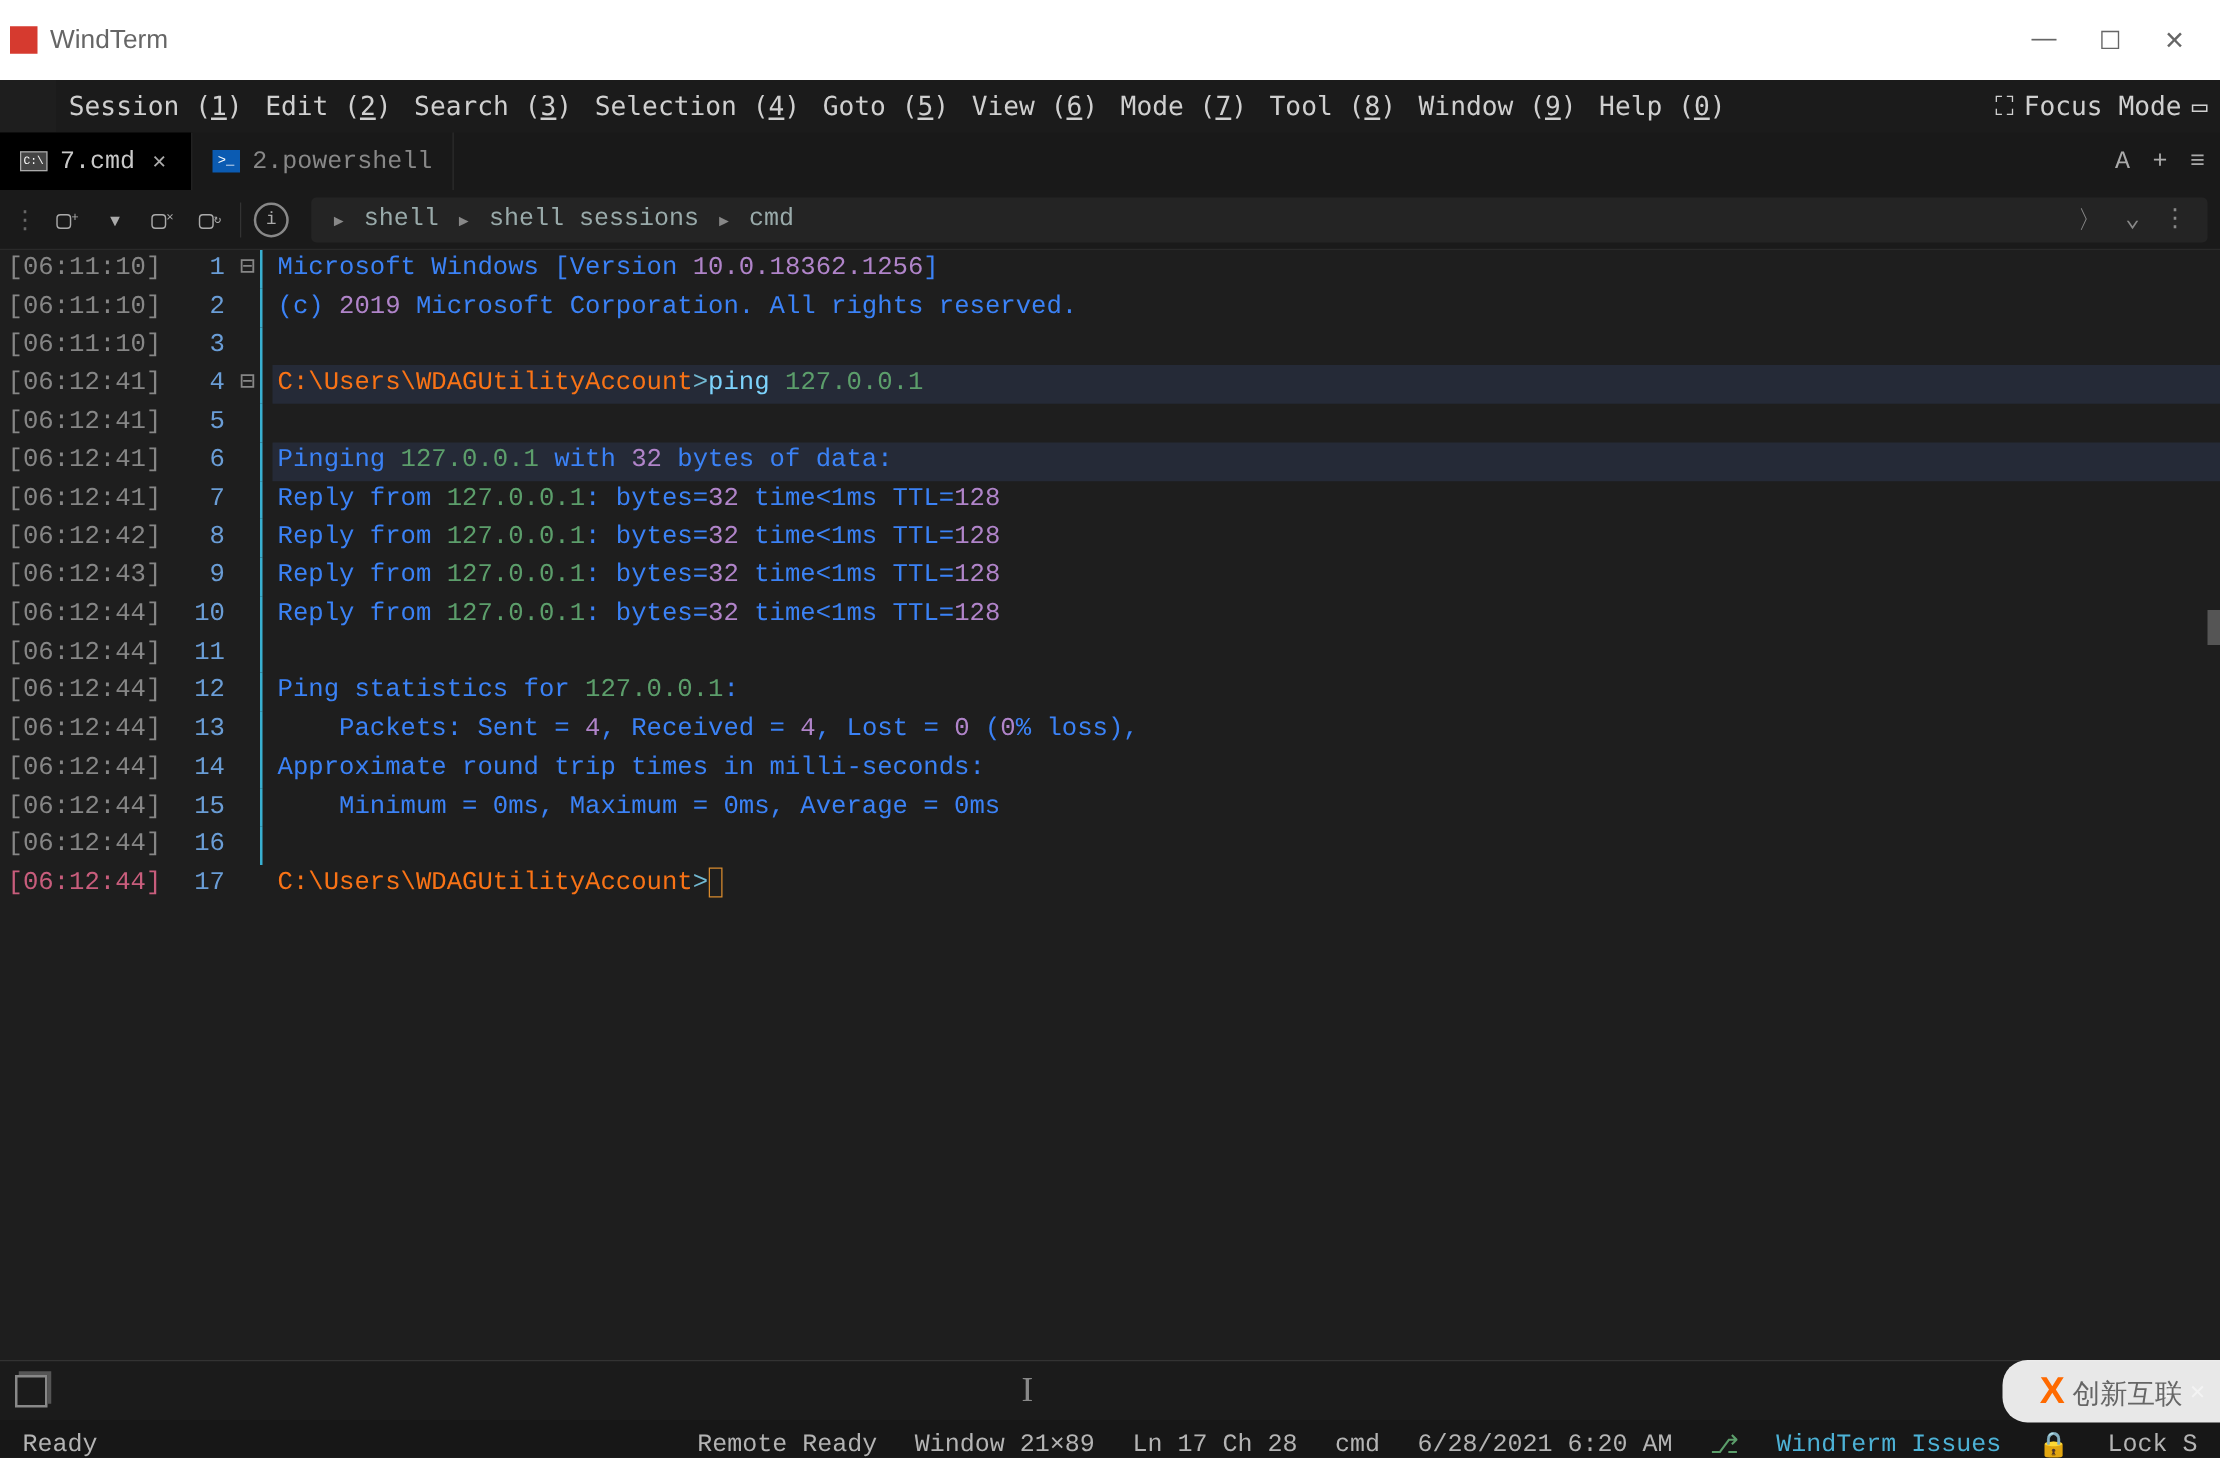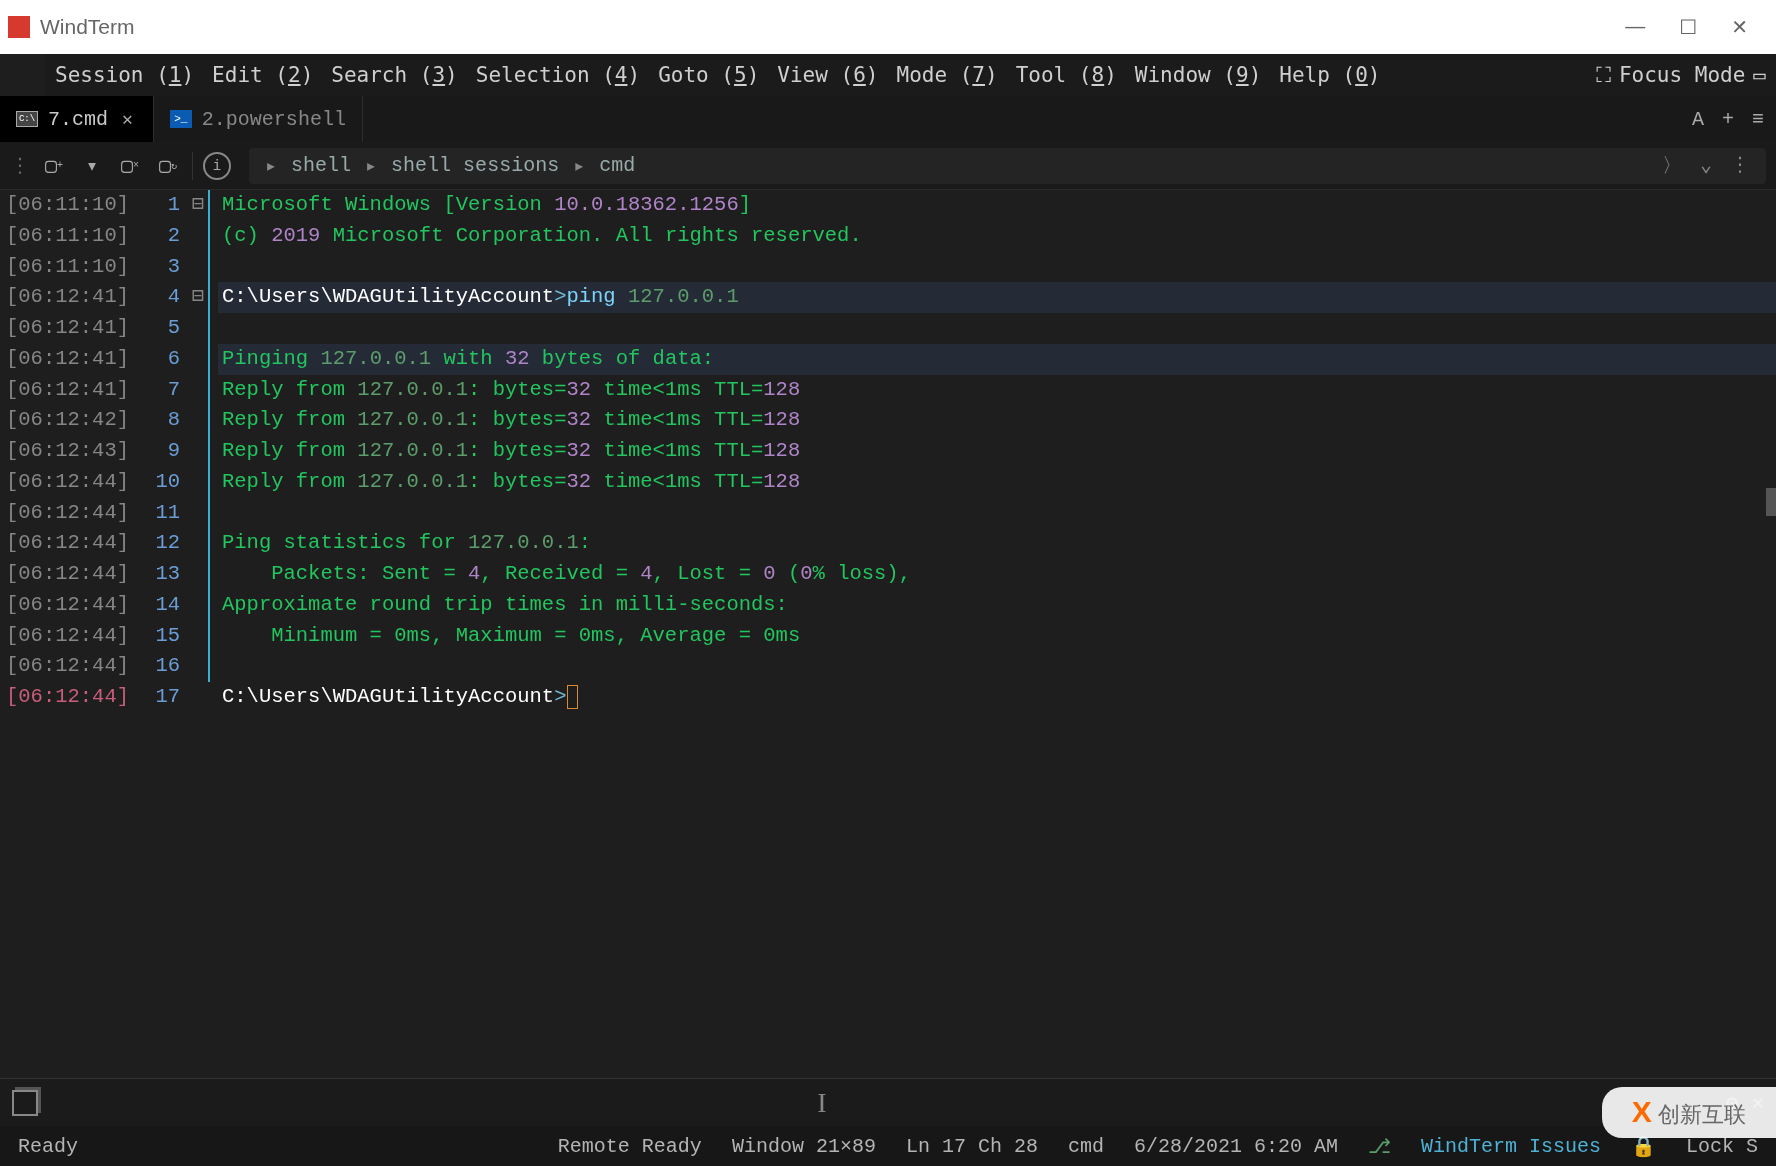--- a/index.html
+++ b/index.html
@@ -6,21 +6,21 @@
   body {
     font-family: "Consolas", "Courier New", monospace;
     background: #1e1e1e;
     color: #d4d4d4;
     width: 1776px;
     height: 1166px;
     overflow: hidden;
     font-size: 20px;
   }
   .titlebar {
-    height: 54px;
+    height: 64px;
     background: #ffffff;
     color: #888;
     display: flex;
     align-items: center;
     padding: 0 8px;
     font-family: "Segoe UI", sans-serif;
   }
   .titlebar .logo {
     width: 22px; height: 22px;
     background: #d63a2f;
@@ -95,24 +95,24 @@
     white-space: pre;
   }
   .line { display:flex;justify-content:center; }
   .ts { color:#868686; width:130px; padding-left:6px;}
   .ts.active { color:#c85d7c; }
   .ln { color:#6a9dd6; width:58px; text-align:right; padding-right:8px;}
   .fold { color:#868686; width:20px; text-align:center;}
   .gut { width:10px; border-left:2px solid #39b0d1; }
   .txt { padding-left:4px; flex:1;}
   .line.hl .txt { background:#252a37; }
-  .c-gray { color:#22c55e;font-family:Liberation Mono, monospace;}
+  .c-gray { color:#3b82f6;font-family:Liberation Mono, monospace;}
   .c-num { color:#b084c9;}
   .c-ip { color:#5c9e6b;}
-  .c-path { color:#ffffff;}
+  .c-path { color:#f97316;}
   .c-prompt { color:#71b8d1;}
   .c-kw { color:#7dd3fc;}
   .cursor {
     display:inline-block; width:11px; height:24px; border:1px solid #d98b2e; vertical-align:middle;
     margin-left:1px;
   }
   .bottombar {
     height:48px; background:#1b1b1b; display:flex; align-items:center; padding:0 12px;
     border-top:1px solid #333;
   }

